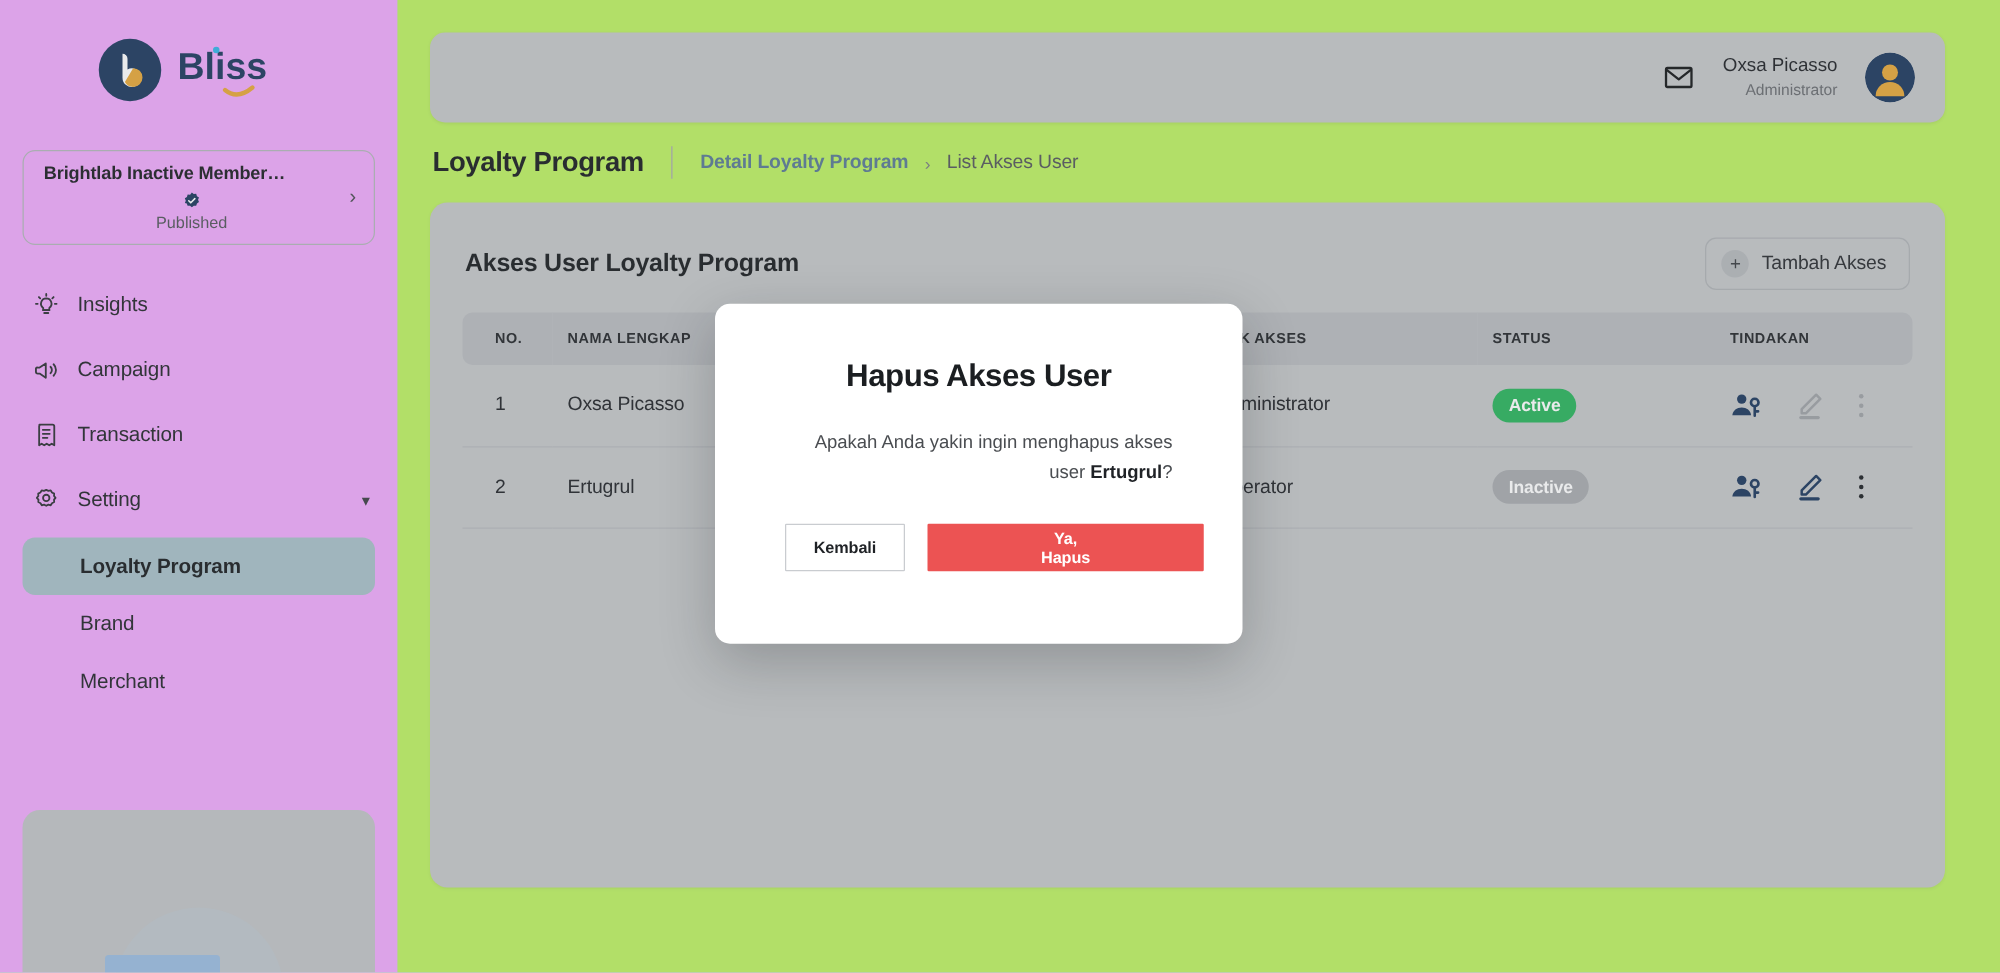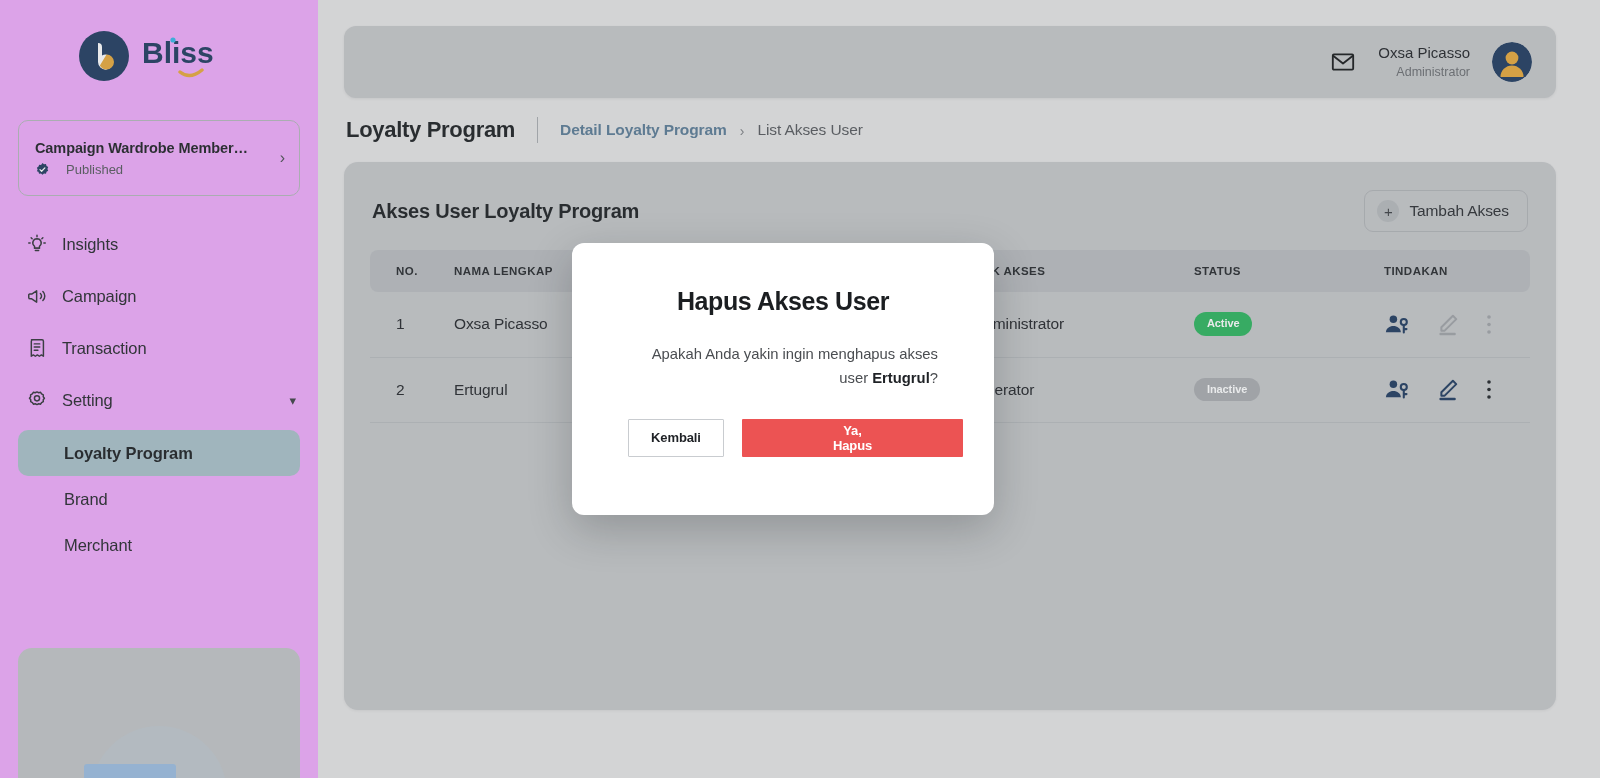--- a/index.html
+++ b/index.html
@@ -57,22 +57,23 @@
     font-weight: bold;
     color: #1d2023;
     white-space: nowrap;
     overflow: hidden;
     text-overflow: ellipsis;
     letter-spacing: -0.1px;
   }
   .ws-status {
     display: flex;
     align-items: center;
-    gap: 16px;
+    gap: 2px;
     margin-top: 6px;
+    flex-direction: column;
   }
   .ws-status span { font-size: 13px; color: #55585c; }
   .ws-chevron { color: #4b4e52; font-size: 16px; flex: 0 0 auto; }
 
   .nav { margin-top: 22px; }
   .nav-item {
     height: 52px;
     display: flex;
     align-items: center;
     padding: 0 22px 0 26px;
@@ -121,21 +122,21 @@
     background: #c1c4c6;
     border-radius: 14px;
     overflow: hidden;
   }
   .promo-illus { position: absolute; left: 0; top: 18px; width: 282px; height: 172px; }
 
   
   .main {
     flex: 1;
     height: 778px;
-    background: #e5e5e5;
+    background: #bef264;
     padding: 26px 44px 0 26px;
     position: relative;
     overflow: hidden;
   }
 
   .topbar {
     height: 72px;
     background: #c5c7c9;
     border-radius: 12px;
     display: flex;
@@ -253,21 +254,21 @@
   .col-no     { width: 72px; }
   .col-nama   { width: 250px; }
   .col-email  { width: 270px; }
   .col-hak    { width: 220px; }
   .col-status { width: 190px; }
   .col-aksi   { width: auto; }
 
   .badge {
     display: inline-block;
     border-radius: 999px;
-    font-size: 11px;
+    font-size: 14px;
     font-weight: bold;
     padding: 5px 13px;
     color: #fff;
     line-height: 1.25;
   }
   .badge.active   { background: #2cb45e; }
   .badge.inactive { background: #a8abae; }
 
   .actions { display: flex; align-items: center; gap: 26px; }
   .act-ico { width: 25px; height: 25px; color: #1e3a5f; cursor: pointer; }
@@ -349,21 +350,21 @@
       </svg>
       <svg class="logo-text" viewBox="0 0 98 48">
         <text x="0" y="31" font-family="Liberation Sans, sans-serif" font-size="30" font-weight="bold" fill="#1e3a5f">Bliss</text>
         <circle cx="31" cy="8" r="2.6" fill="#35b6e8"></circle>
         <path d="M38 40 q10 8 22 -2" stroke="#e8a93a" stroke-width="3.4" fill="none" stroke-linecap="round"></path>
       </svg>
     </div>
 
     <div class="workspace-card">
       <div class="ws-texts">
-        <div class="ws-title">Campaign Wardrobe Member…</div>
+        <div class="ws-title">Brightlab Inactive Member…</div>
         <div class="ws-status">
           <svg width="15" height="15" viewBox="0 0 24 24">
             <path d="M12 1.6l2.4 2 3.1-.3 1 3 2.6 1.8-1.2 2.9 1.2 2.9-2.6 1.8-1 3-3.1-.3-2.4 2-2.4-2-3.1.3-1-3L3 14.9 4.2 12 3 9.1l2.6-1.8 1-3 3.1.3z" fill="#1e3a5f"></path>
             <path d="M8 12.2l2.6 2.6 5.2-5.4" stroke="#ffffff" stroke-width="2" fill="none" stroke-linecap="round" stroke-linejoin="round"></path>
           </svg>
           <span>Published</span>
         </div>
       </div>
       <div class="ws-chevron">›</div>
     </div>

